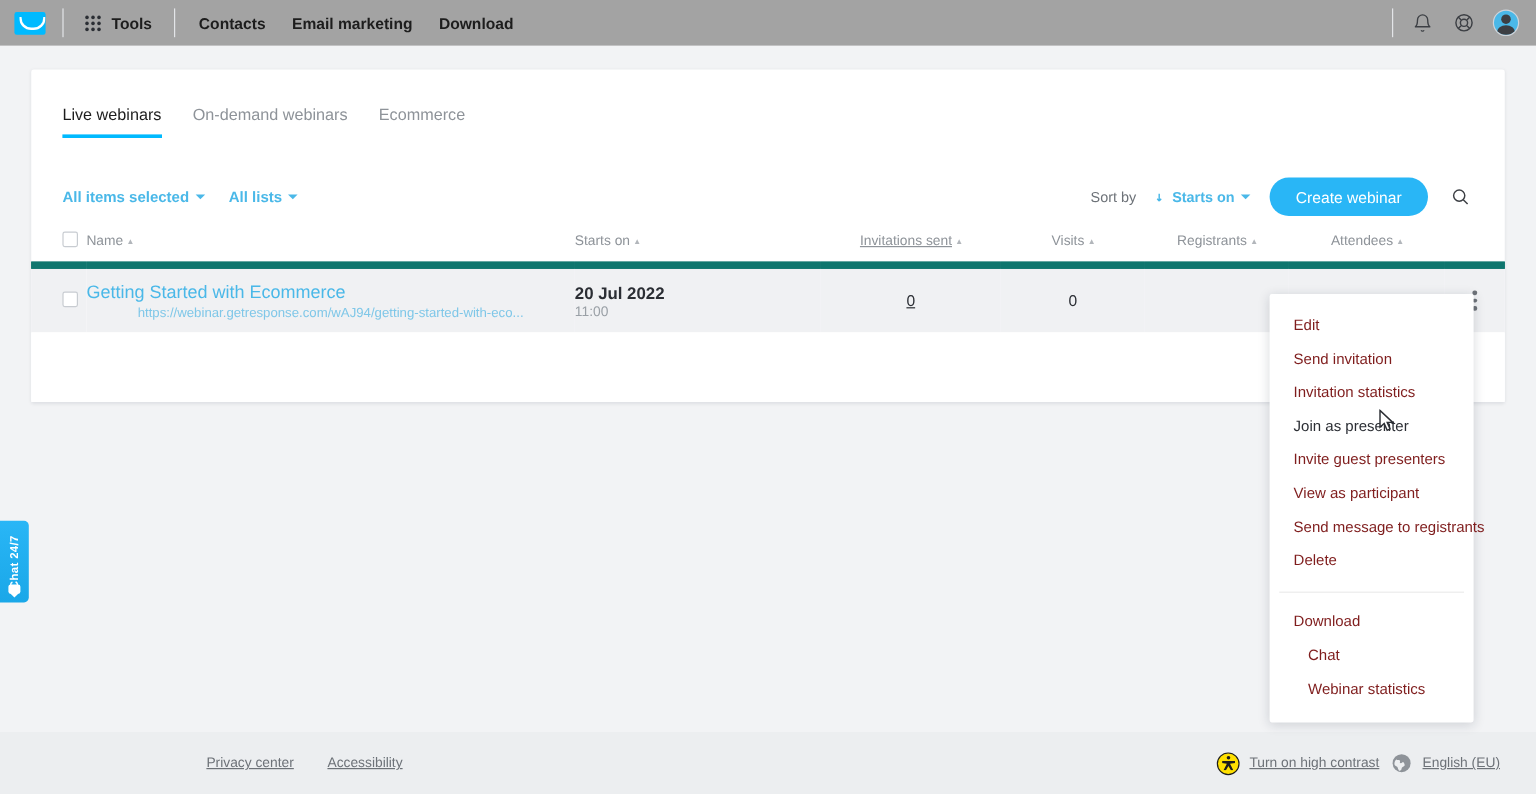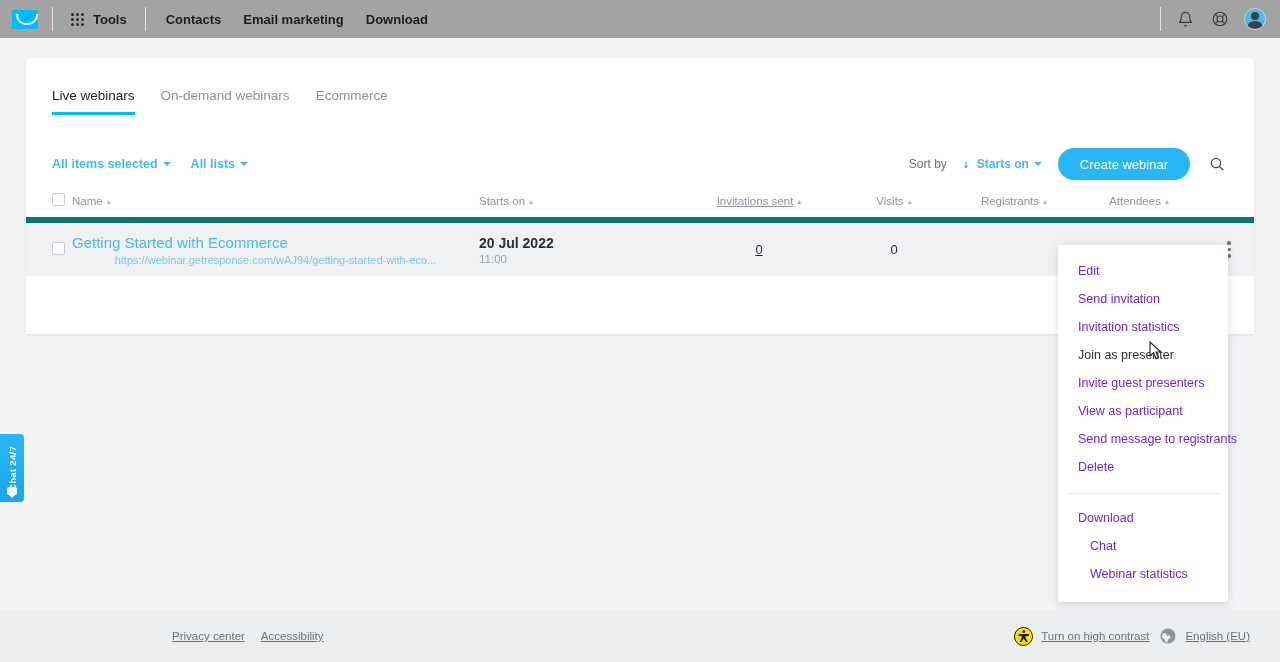--- a/index.html
+++ b/index.html
@@ -187,41 +187,41 @@
     left: 1058px; top: 245px;
     width: 170px;
     background: #ffffff;
     box-shadow: 0 2px 10px rgba(20,30,50,.16);
     border-radius: 2px;
     padding: 12px 0 14px 0;
     z-index: 60;
   }
   .menu-item {
     font-size: 12.5px;
-    color: #6d28d9;
+    color: #7f1d1d;
     padding: 7px 0 7px 20px;
     cursor: pointer;
     white-space: nowrap;
   }
   .menu-item.hover { color: #2b2e34; }
   .menu-item.sub { padding-left: 32px; }
   .menu-divider { height: 1px; background: #ececec; margin: 12px 8px 10px 8px; }
 
   
   .cursor { position: absolute; left: 1148px; top: 341px; z-index: 70; pointer-events: none; }
 
   
   .footer {
     position: absolute;
     left: 0; bottom: 0; width: 1280px; height: 52px;
     background: #eceef0;
     display: flex; align-items: center;
     padding: 0 20px;
   }
-  .footer-left { display: flex; gap: 16px; padding-left: 152px; }
+  .footer-left { display: flex; gap: 28px; padding-left: 152px; }
   .footer-left a { color: #6d7278; font-size: 11.5px; text-decoration: underline; }
   .footer-right { margin-left: auto; display: flex; align-items: center; gap: 10px; padding-right: 10px; }
   .footer-item { display: flex; align-items: center; gap: 8px; cursor: pointer; }
   .footer-item a, .footer-item span.lbl { color: #6d7278; font-size: 11.5px; text-decoration: underline; }
   .a11y-icon {
     width: 19px; height: 19px; border-radius: 50%;
     background: #ffe000; border: 1.5px solid #1d1d1d;
     position: relative;
   }
   .a11y-icon::before {

